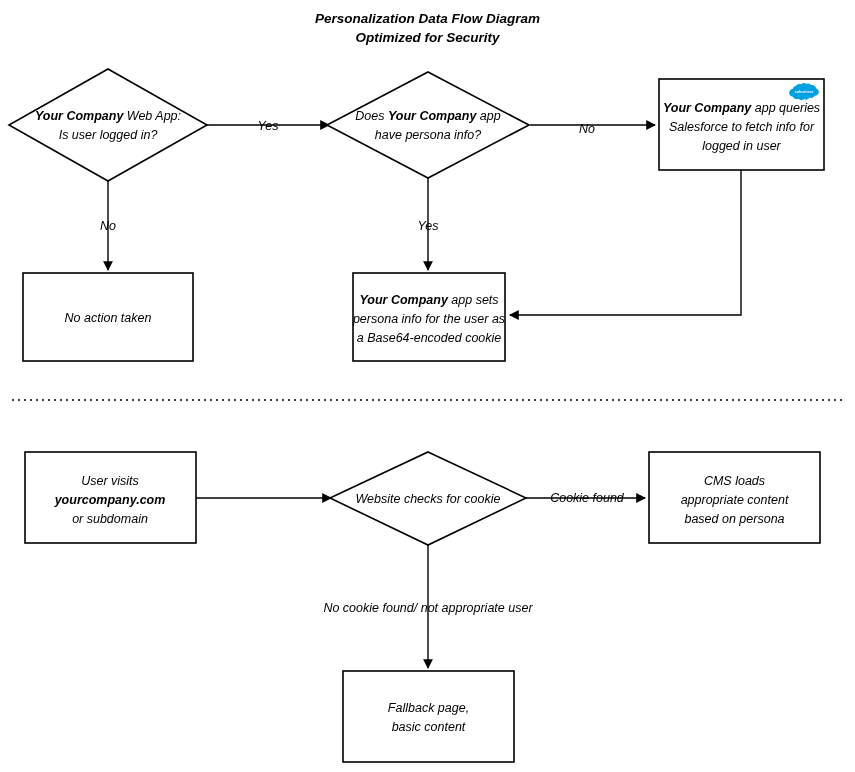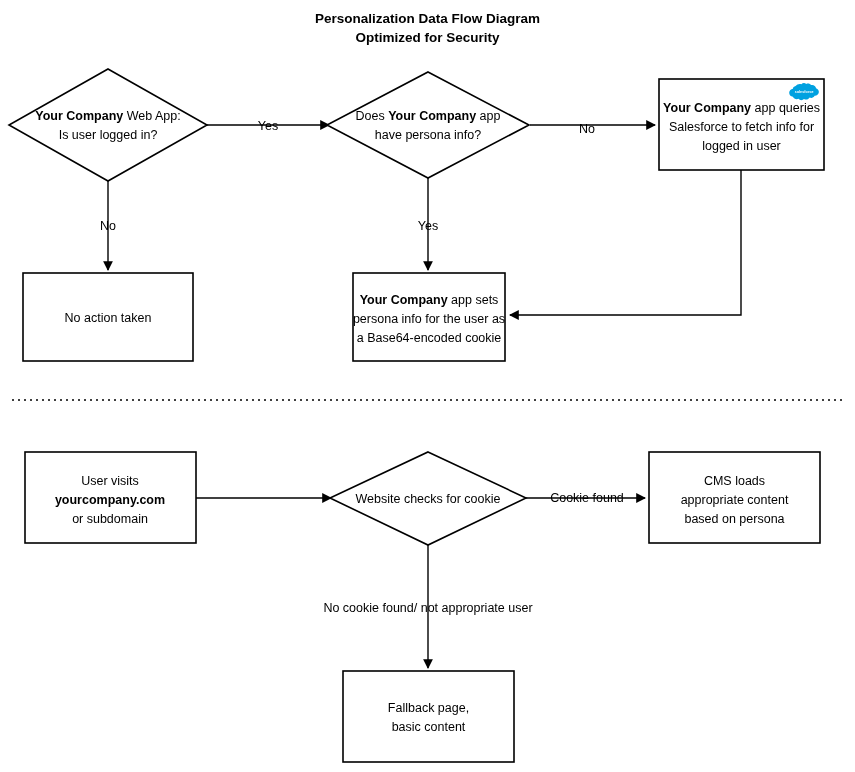--- a/index.html
+++ b/index.html
@@ -11,20 +11,21 @@
     width: 855px;
     height: 772px;
     font-family: "Liberation Sans", sans-serif;
     color: #000000;
     overflow: hidden;
   }
   #diagram-root {
     position: relative;
     width: 855px;
     height: 652px;
+    font-style: italic;
   }
   svg.flow {
     display: block;
     width: 855px;
     height: 772px;
   }
   .shape-stroke {
     fill: #ffffff;
     stroke: #000000;
     stroke-width: 1.6;

